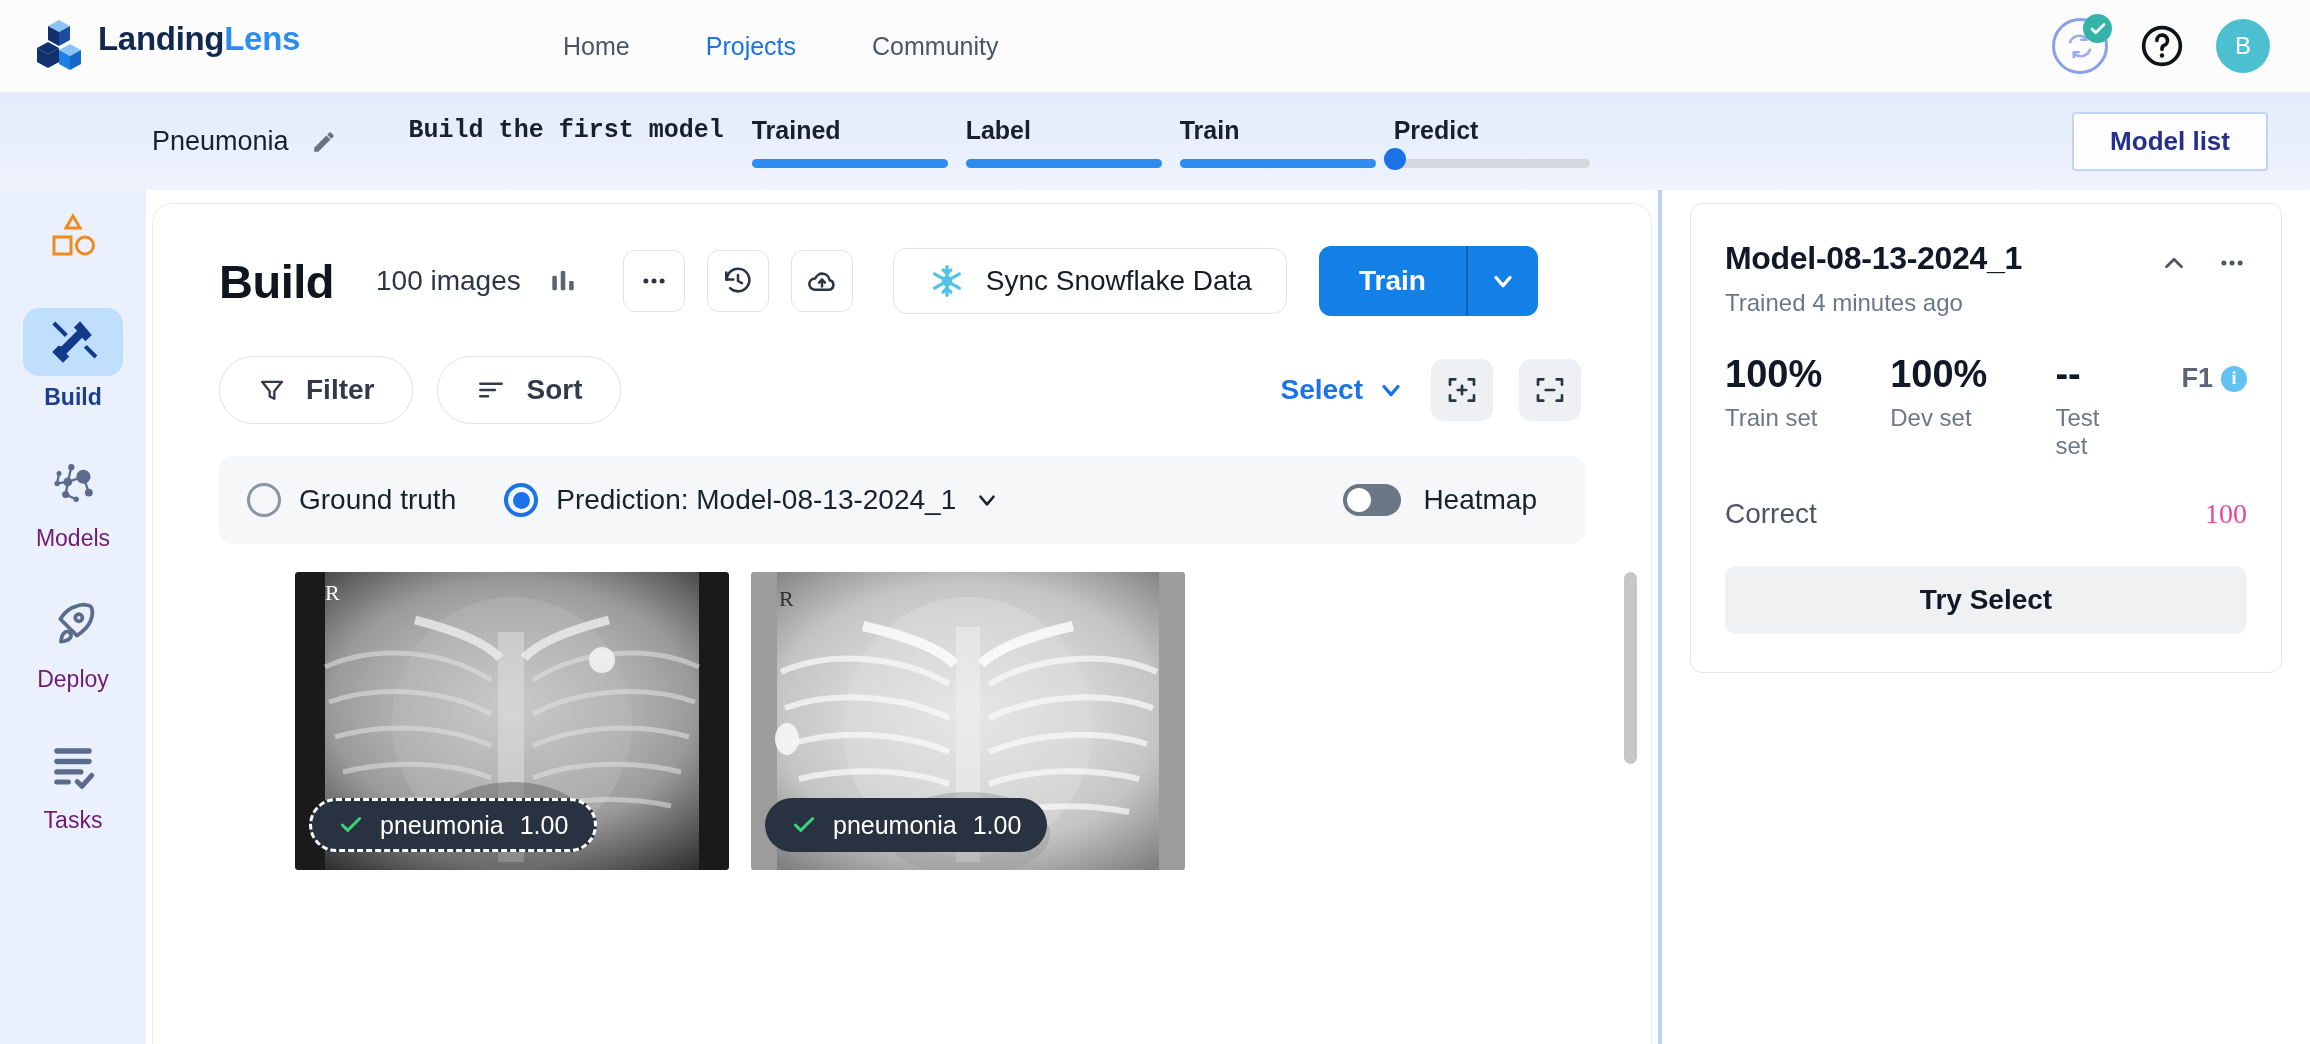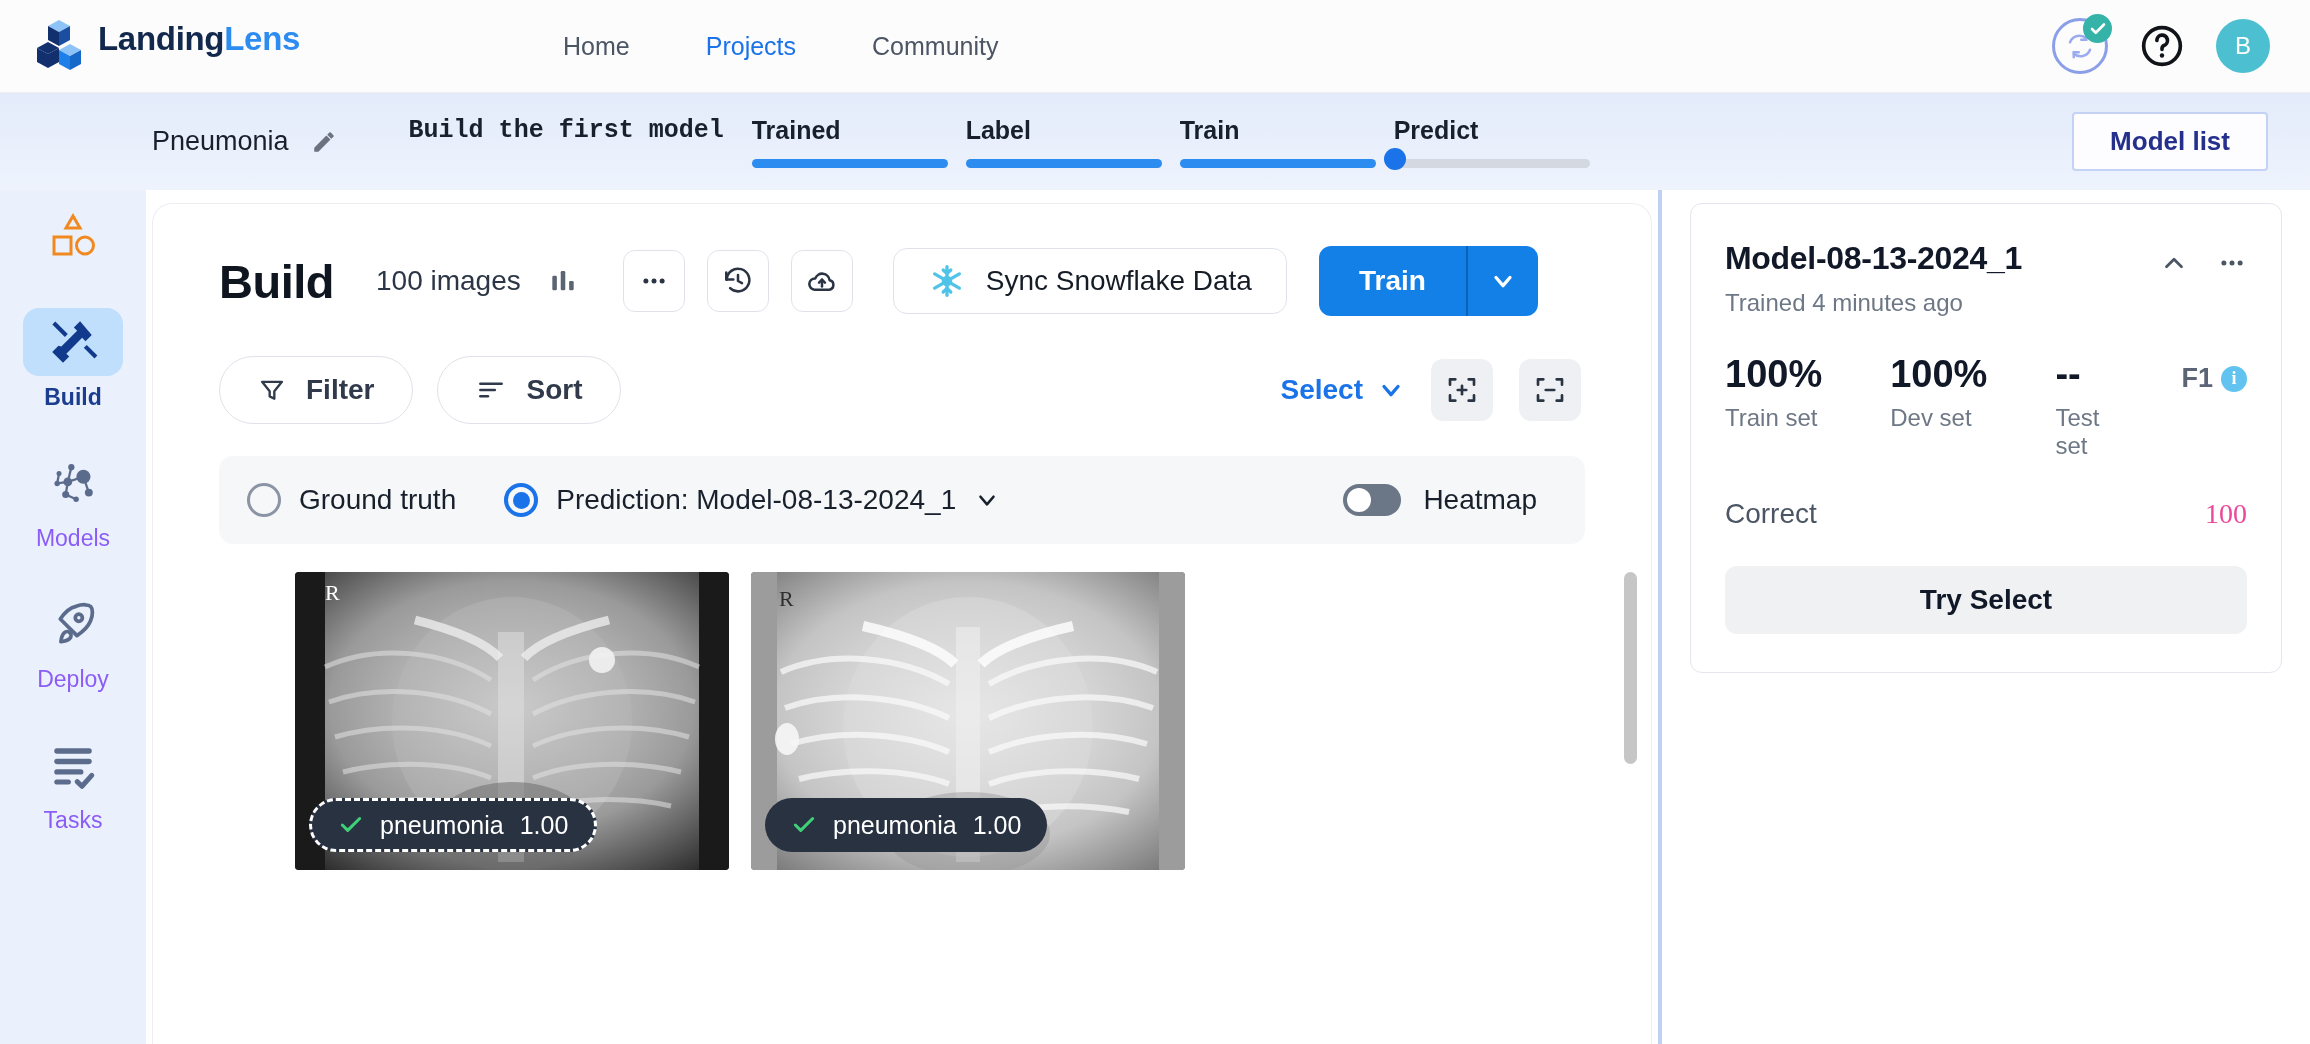--- a/index.html
+++ b/index.html
@@ -84,21 +84,21 @@
   .rail-logo { margin-bottom: 50px; }
   .rail-item {
     width: 110px; display: flex; flex-direction: column; align-items: center;
     margin-bottom: 38px; cursor: pointer;
   }
   .rail-icon-box {
     width: 100px; height: 68px; border-radius: 16px;
     display: flex; align-items: center; justify-content: center;
   }
   .rail-item.active .rail-icon-box { background: #bfdffc; }
-  .rail-label { font-size: 23px; color: #8b5cf6; margin-top: 8px; }
+  .rail-label { font-size: 23px; color: #701a75; margin-top: 8px; }
   .rail-item.active .rail-label { color: #1b3d8f; font-weight: 700; }
 
   
   .main {
     position: absolute; left: 152px; top: 203px; width: 1500px; height: 841px;
     background: #ffffff; border-radius: 20px 20px 0 0;
     border: 1px solid #eceef2; border-bottom: none;
     overflow: hidden;
   }
   .main-header { display: flex; align-items: center; padding: 42px 0 0 66px; }

